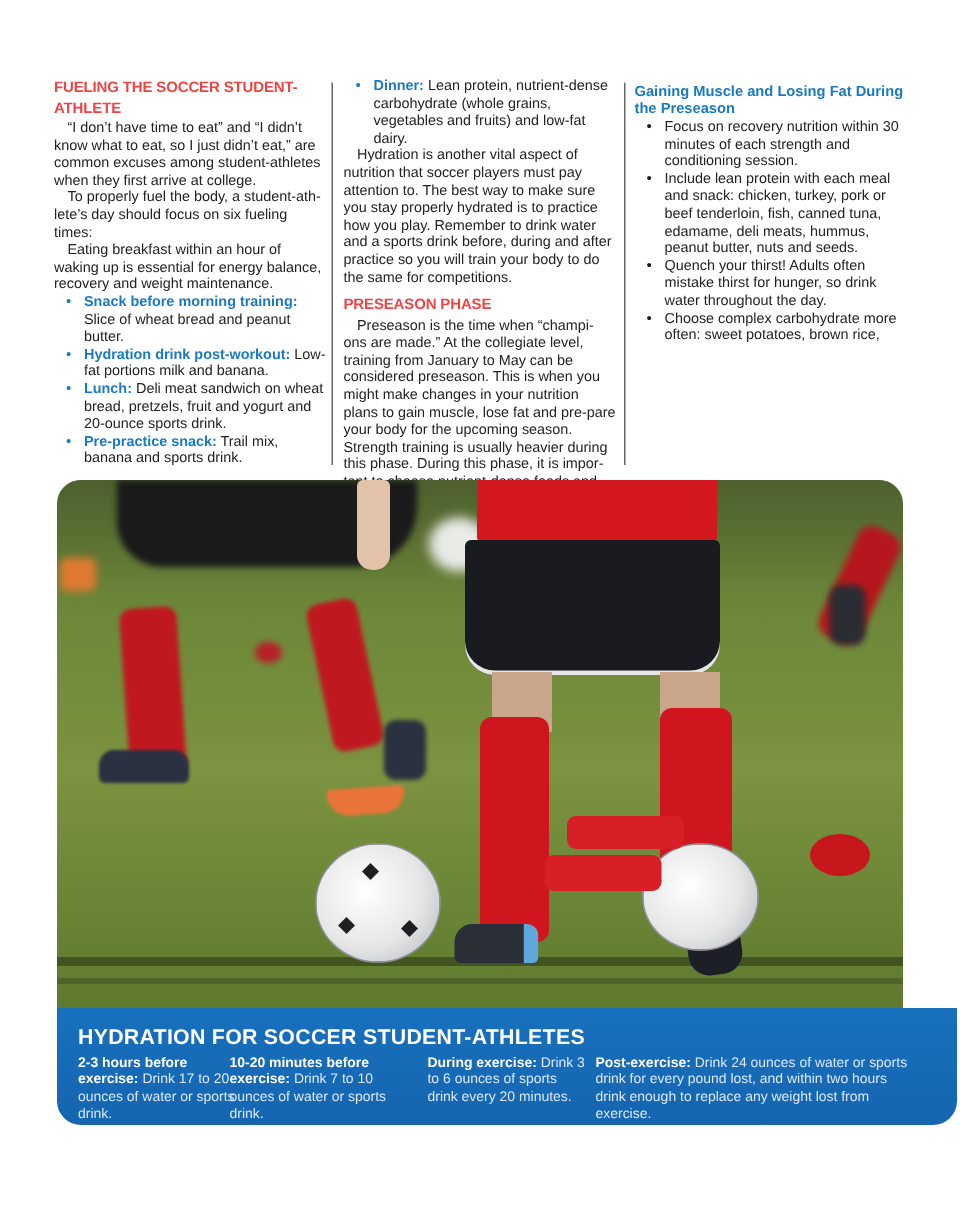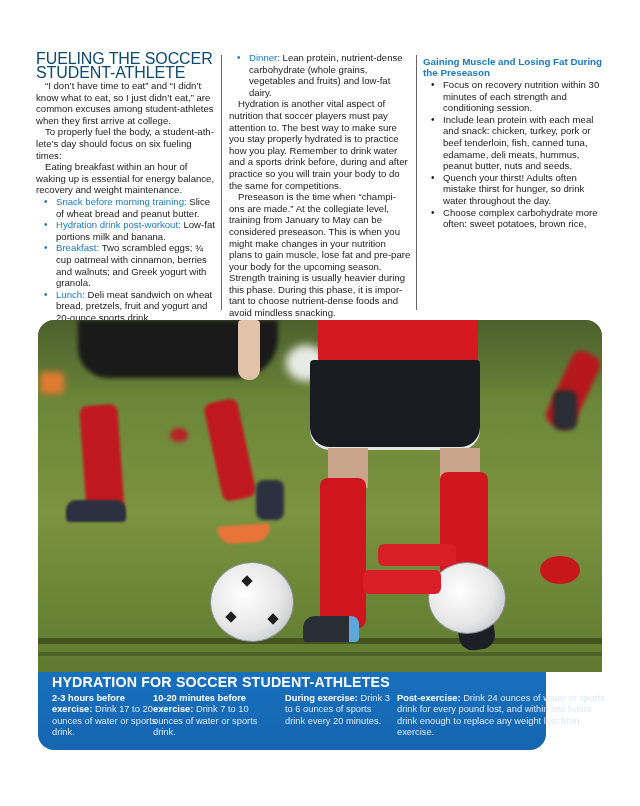--- a/index.html
+++ b/index.html
@@ -7,39 +7,39 @@
   body { position: relative; font-family: "Liberation Sans", sans-serif; color: #1a1a1a; }
 
   .col { position: absolute; top: 52px; font-size: 9.6px; line-height: 11.6px; color: #222; }
   .col1 { left: 36px; width: 182px; }
   .col2 { left: 229px; width: 182px; }
   .col3 { left: 423px; width: 185px; }
   .divider { position: absolute; top: 55px; width: 1px; height: 255px; background: #666; }
   .div1 { left: 221px; }
   .div2 { left: 416px; }
 
-  h1.section { color: #0c4a6e; font-weight: normal; font-size: 16px; line-height: 13.5px; letter-spacing: -0.1px; text-transform: uppercase; margin-bottom: 1px; }
+  h1.section { color: #ef4444; font-weight: bold; font-size: 10px; line-height: 13.5px; letter-spacing: -0.1px; text-transform: uppercase; margin-bottom: 1px; }
   h2.sub { color: #1a7ac1; font-weight: bold; font-size: 9.8px; line-height: 11px; margin-bottom: 1px; margin-top: 4px; }
   p.para { text-indent: 9px; }
   ul.bullets { list-style: none; padding-left: 0; }
   ul.bullets li { position: relative; padding-left: 20px; }
   ul.bullets li::before { content: "\2022"; position: absolute; left: 8px; top: 0; color: #1a1a1a; font-size: 10px; }
   ul.col1list li::before { color: #1a7ac1; }
-  .lbl { color: #1a7ac1; font-weight: normal; }
+  .lbl { color: #1a7ac1; font-weight: bold; }
   .col2 h1.section { margin-top: 6px; }
 
   
   .photo { position: absolute; left: 38px; top: 320px; width: 564px; height: 352px; border-radius: 16px 16px 0 0; overflow: hidden; background: linear-gradient(180deg, #5f7a33 0%, #6f8a3a 30%, #7c9340 55%, #6e8838 75%, #5f7a2f 100%); }
   .grass-stripe { position: absolute; left: 0; width: 100%; height: 6px; background: rgba(40,50,20,0.55); }
   .shape { position: absolute; }
   .ball { border-radius: 50%; background: radial-gradient(circle at 40% 40%, #ffffff 0%, #e6e6e6 55%, #aeb4bb 100%); border: 1px solid #8a8f94; }
   .ball-pent { position: absolute; width: 8px; height: 8px; background: #1f1f1f; transform: rotate(45deg); }
 
   
-  .hydration { position: absolute; left: 38px; top: 672px; width: 508px; height: 78px; background: linear-gradient(180deg, #1870bd 0%, #1565b0 100%); border-radius: 0 0 16px 16px; color: #ffffff; padding: 2px 12px 0 14px; }
+  .hydration { position: absolute; left: 38px; top: 672px; width: 600px; height: 78px; background: linear-gradient(180deg, #1870bd 0%, #1565b0 100%); border-radius: 0 0 16px 16px; color: #ffffff; padding: 12px 12px 0 14px; }
   .hydration h3 { font-size: 14.2px; font-weight: bold; letter-spacing: 0.2px; line-height: 16px; margin-bottom: 3px; }
   .hyd-cols { position: relative; font-size: 9.3px; line-height: 11.3px; }
   .hyd-col { position: absolute; top: 0; color: #dce9f6; }
   .hyd-col b { color: #ffffff; }
   .hc1 { left: 0; width: 115px; }
   .hc2 { left: 101px; width: 110px; }
   .hc3 { left: 233px; width: 105px; }
   .hc4 { left: 345px; width: 210px; }
 </style>
 </head>
@@ -49,31 +49,31 @@
 <div class="divider div2"></div>
 
 <div class="col col1">
   <h1 class="section">FUELING THE SOCCER STUDENT-ATHLETE</h1>
   <p class="para">“I don’t have time to eat” and “I didn’t know what to eat, so I just didn’t eat,” are common excuses among student-athletes when they first arrive at college.</p>
   <p class="para">To properly fuel the body, a student-ath-lete’s day should focus on six fueling times:</p>
   <p class="para">Eating breakfast within an hour of waking up is essential for energy balance, recovery and weight maintenance.</p>
   <ul class="bullets col1list">
     <li><span class="lbl">Snack before morning training:</span> <span>Slice of wheat bread and peanut butter.</span></li>
     <li><span class="lbl">Hydration drink post-workout:</span> <span>Low-fat portions milk and banana.</span></li>
-    <li><span class="lbl">Breakfast:</span> <span>Two scrambled eggs; ¾ cup oatmeal with cinnamon, berries and walnuts; and Greek yogurt with granola.</span></li>
     <li><span class="lbl">Lunch:</span> <span>Deli meat sandwich on wheat bread, pretzels, fruit and yogurt and 20-ounce sports drink.</span></li>
     <li><span class="lbl">Pre-practice snack:</span> <span>Trail mix, banana and sports drink.</span></li>
   </ul>
 </div>
 
 <div class="col col2">
   <ul class="bullets col1list">
     <li><span class="lbl">Dinner:</span> <span>Lean protein, nutrient-dense carbohydrate (whole grains, vegetables and fruits) and low-fat dairy.</span></li>
   </ul>
   <p class="para">Hydration is another vital aspect of nutrition that soccer players must pay attention to. The best way to make sure you stay properly hydrated is to practice how you play. Remember to drink water and a sports drink before, during and after practice so you will train your body to do the same for competitions.</p>
+  <h1 class="section">PRESEASON PHASE</h1>
   <p class="para">Preseason is the time when “champi-ons are made.” At the collegiate level, training from January to May can be considered preseason. This is when you might make changes in your nutrition plans to gain muscle, lose fat and pre-pare your body for the upcoming season. Strength training is usually heavier during this phase. During this phase, it is impor-tant to choose nutrient-dense foods and avoid mindless snacking.</p>
 </div>
 
 <div class="col col3">
   <h2 class="sub">Gaining Muscle and Losing Fat During the Preseason</h2>
   <ul class="bullets">
     <li>Focus on recovery nutrition within 30 minutes of each strength and conditioning session.</li>
     <li>Include lean protein with each meal and snack: chicken, turkey, pork or beef tenderloin, fish, canned tuna, edamame, deli meats, hummus, peanut butter, nuts and seeds.</li>
     <li>Quench your thirst! Adults often mistake thirst for hunger, so drink water throughout the day.</li>
     <li>Choose complex carbohydrate more often: sweet potatoes, brown rice,</li>

